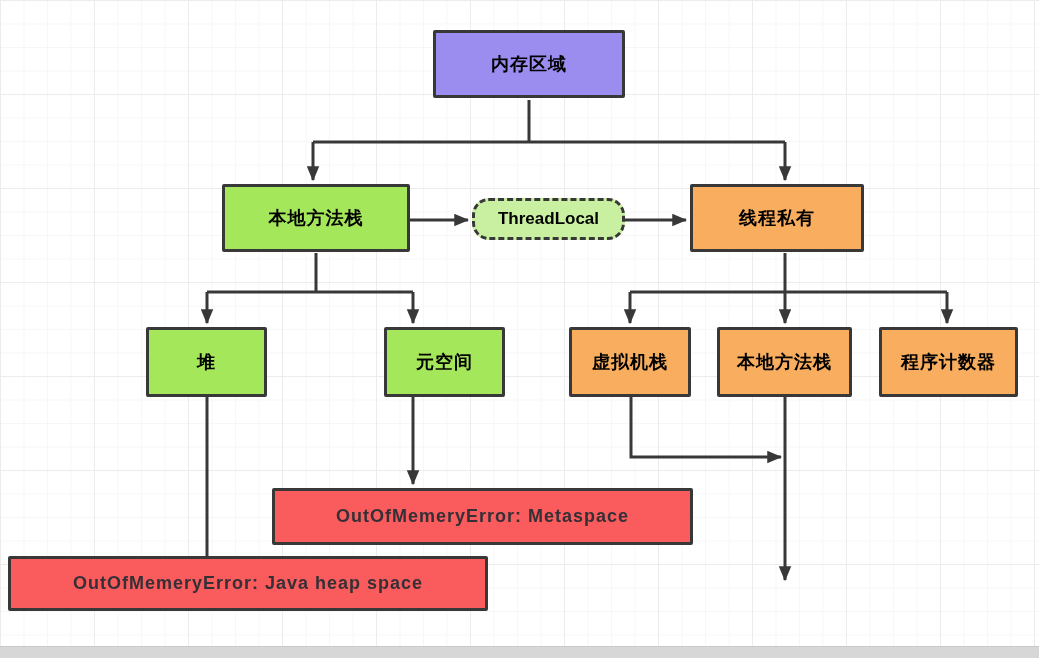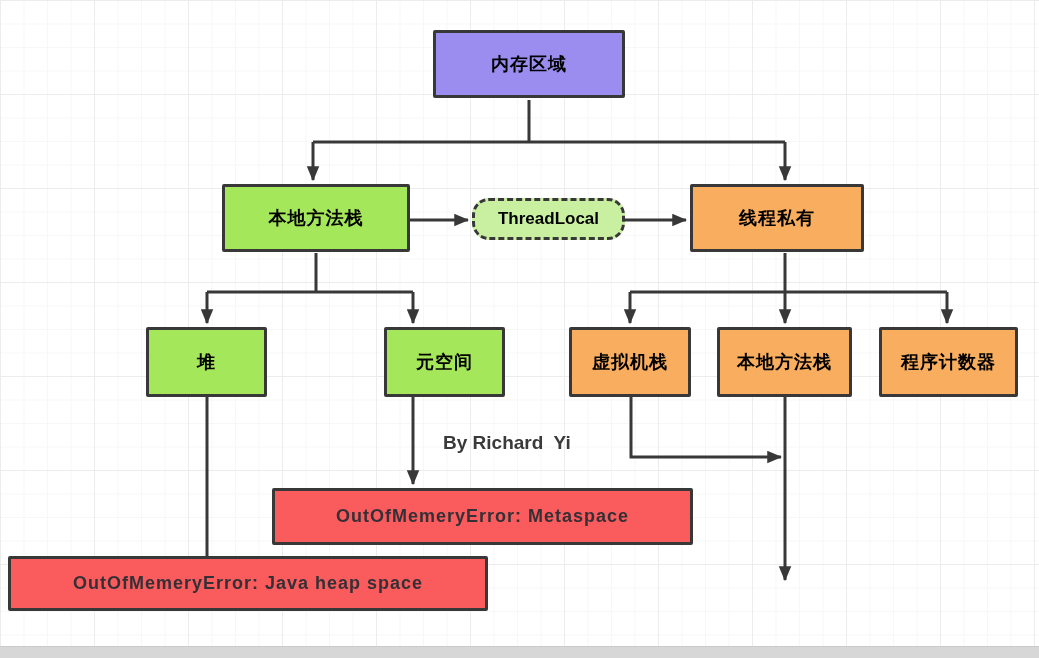--- a/index.html
+++ b/index.html
@@ -126,17 +126,16 @@
 
   <div id="n-oom-metaspace" class="node red">
     <span>OutOfMemeryError: Metaspace</span>
   </div>
 
   <div id="n-oom-heap" class="node red">
     <span>OutOfMemeryError: Java heap space</span>
   </div>
 
 
-  <div id="signature" class="sig">By Richard  Yi</div>
 
   <div id="hscroll"></div>
 
 </div>
 
 </body></html>

